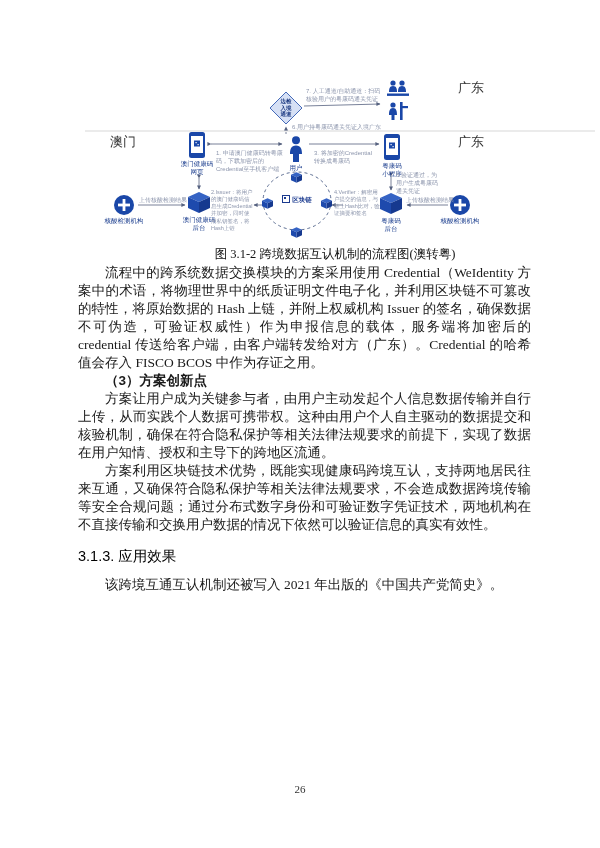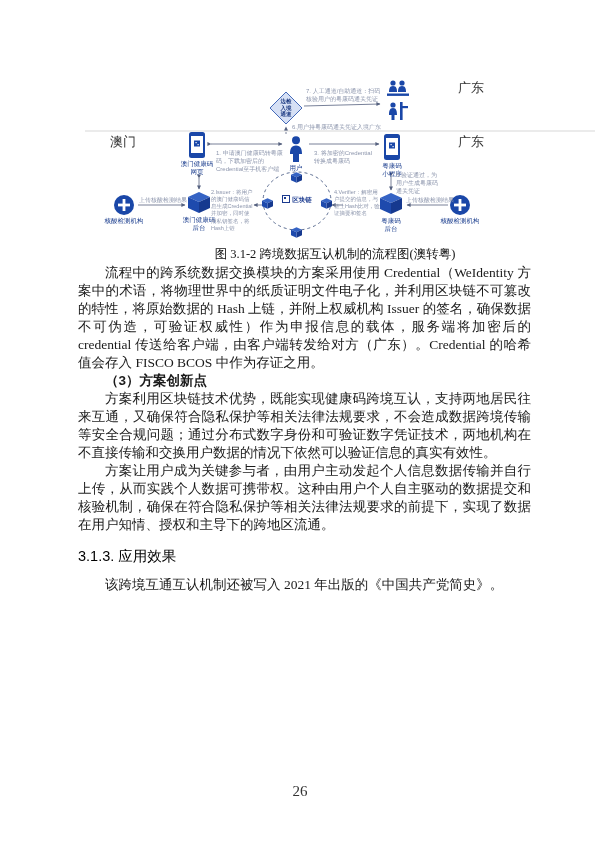--- a/index.html
+++ b/index.html
@@ -32,21 +32,21 @@
   .caption{position:absolute;left:0;top:246px;width:600px;text-align:center;
            font-size:12.5px;color:#111;padding-left:35px;}
   .bodytext{position:absolute;left:78px;top:264px;width:453px;font-size:13.5px;
             line-height:18px;text-align:justify;}
   .para{margin:0;text-indent:2em;}
   .inline-heading{margin:0;text-indent:2em;font-weight:bold;
                   font-family:"Liberation Sans",sans-serif;font-size:13.5px;}
   .section-heading{margin:13px 0 11px 0;text-indent:0;font-weight:normal;
                    font-family:"Liberation Sans",sans-serif;font-size:14.5px;color:#000;}
   .pagenum{position:absolute;left:0;top:783px;width:600px;text-align:center;
-           font-size:15px;color:#333;}
+           font-size:11px;color:#333;}
 </style>
 </head>
 <body>
 
 <div class="page">
 
   <div class="diagram">
 
     <div class="divider"></div>
 
@@ -210,21 +210,21 @@
     <div class="dstep dstep-sm" style="left:334px;top:111px;width:46px;">4.Verifier：解密用户提交的信息，与链上Hash比对，验证摘要和签名</div>
     <div class="dstep nowrap" style="left:139px;top:119px;">上传核酸检测结果</div>
     <div class="dstep nowrap" style="left:406px;top:119px;">上传核酸检测结果</div>
   </div>
 
   <div class="caption">图 3.1-2 跨境数据互认机制的流程图(澳转粤)</div>
 
   <div class="bodytext">
     <p class="para">流程中的跨系统数据交换模块的方案采用使用 Credential（WeIdentity 方案中的术语，将物理世界中的纸质证明文件电子化，并利用区块链不可篡改的特性，将原始数据的 Hash 上链，并附上权威机构 Issuer 的签名，确保数据不可伪造，可验证权威性）作为申报信息的载体，服务端将加密后的 credential 传送给客户端，由客户端转发给对方（广东）。Credential 的哈希值会存入 FISCO BCOS 中作为存证之用。</p>
     <p class="inline-heading">（3）方案创新点</p>
+    <p class="para">方案让用户成为关键参与者，由用户主动发起个人信息数据传输并自行上传，从而实践个人数据可携带权。这种由用户个人自主驱动的数据提交和核验机制，确保在符合隐私保护等相关法律法规要求的前提下，实现了数据在用户知情、授权和主导下的跨地区流通。</p>
     <p class="para">方案利用区块链技术优势，既能实现健康码跨境互认，支持两地居民往来互通，又确保符合隐私保护等相关法律法规要求，不会造成数据跨境传输等安全合规问题；通过分布式数字身份和可验证数字凭证技术，两地机构在不直接传输和交换用户数据的情况下依然可以验证信息的真实有效性。</p>
-    <p class="para">方案让用户成为关键参与者，由用户主动发起个人信息数据传输并自行上传，从而实践个人数据可携带权。这种由用户个人自主驱动的数据提交和核验机制，确保在符合隐私保护等相关法律法规要求的前提下，实现了数据在用户知情、授权和主导下的跨地区流通。</p>
     <h3 class="section-heading">3.1.3. 应用效果</h3>
     <p class="para">该跨境互通互认机制还被写入 2021 年出版的《中国共产党简史》。</p>
   </div>
 
   <div class="pagenum">26</div>
 
 </div>
 
 </body></html>

